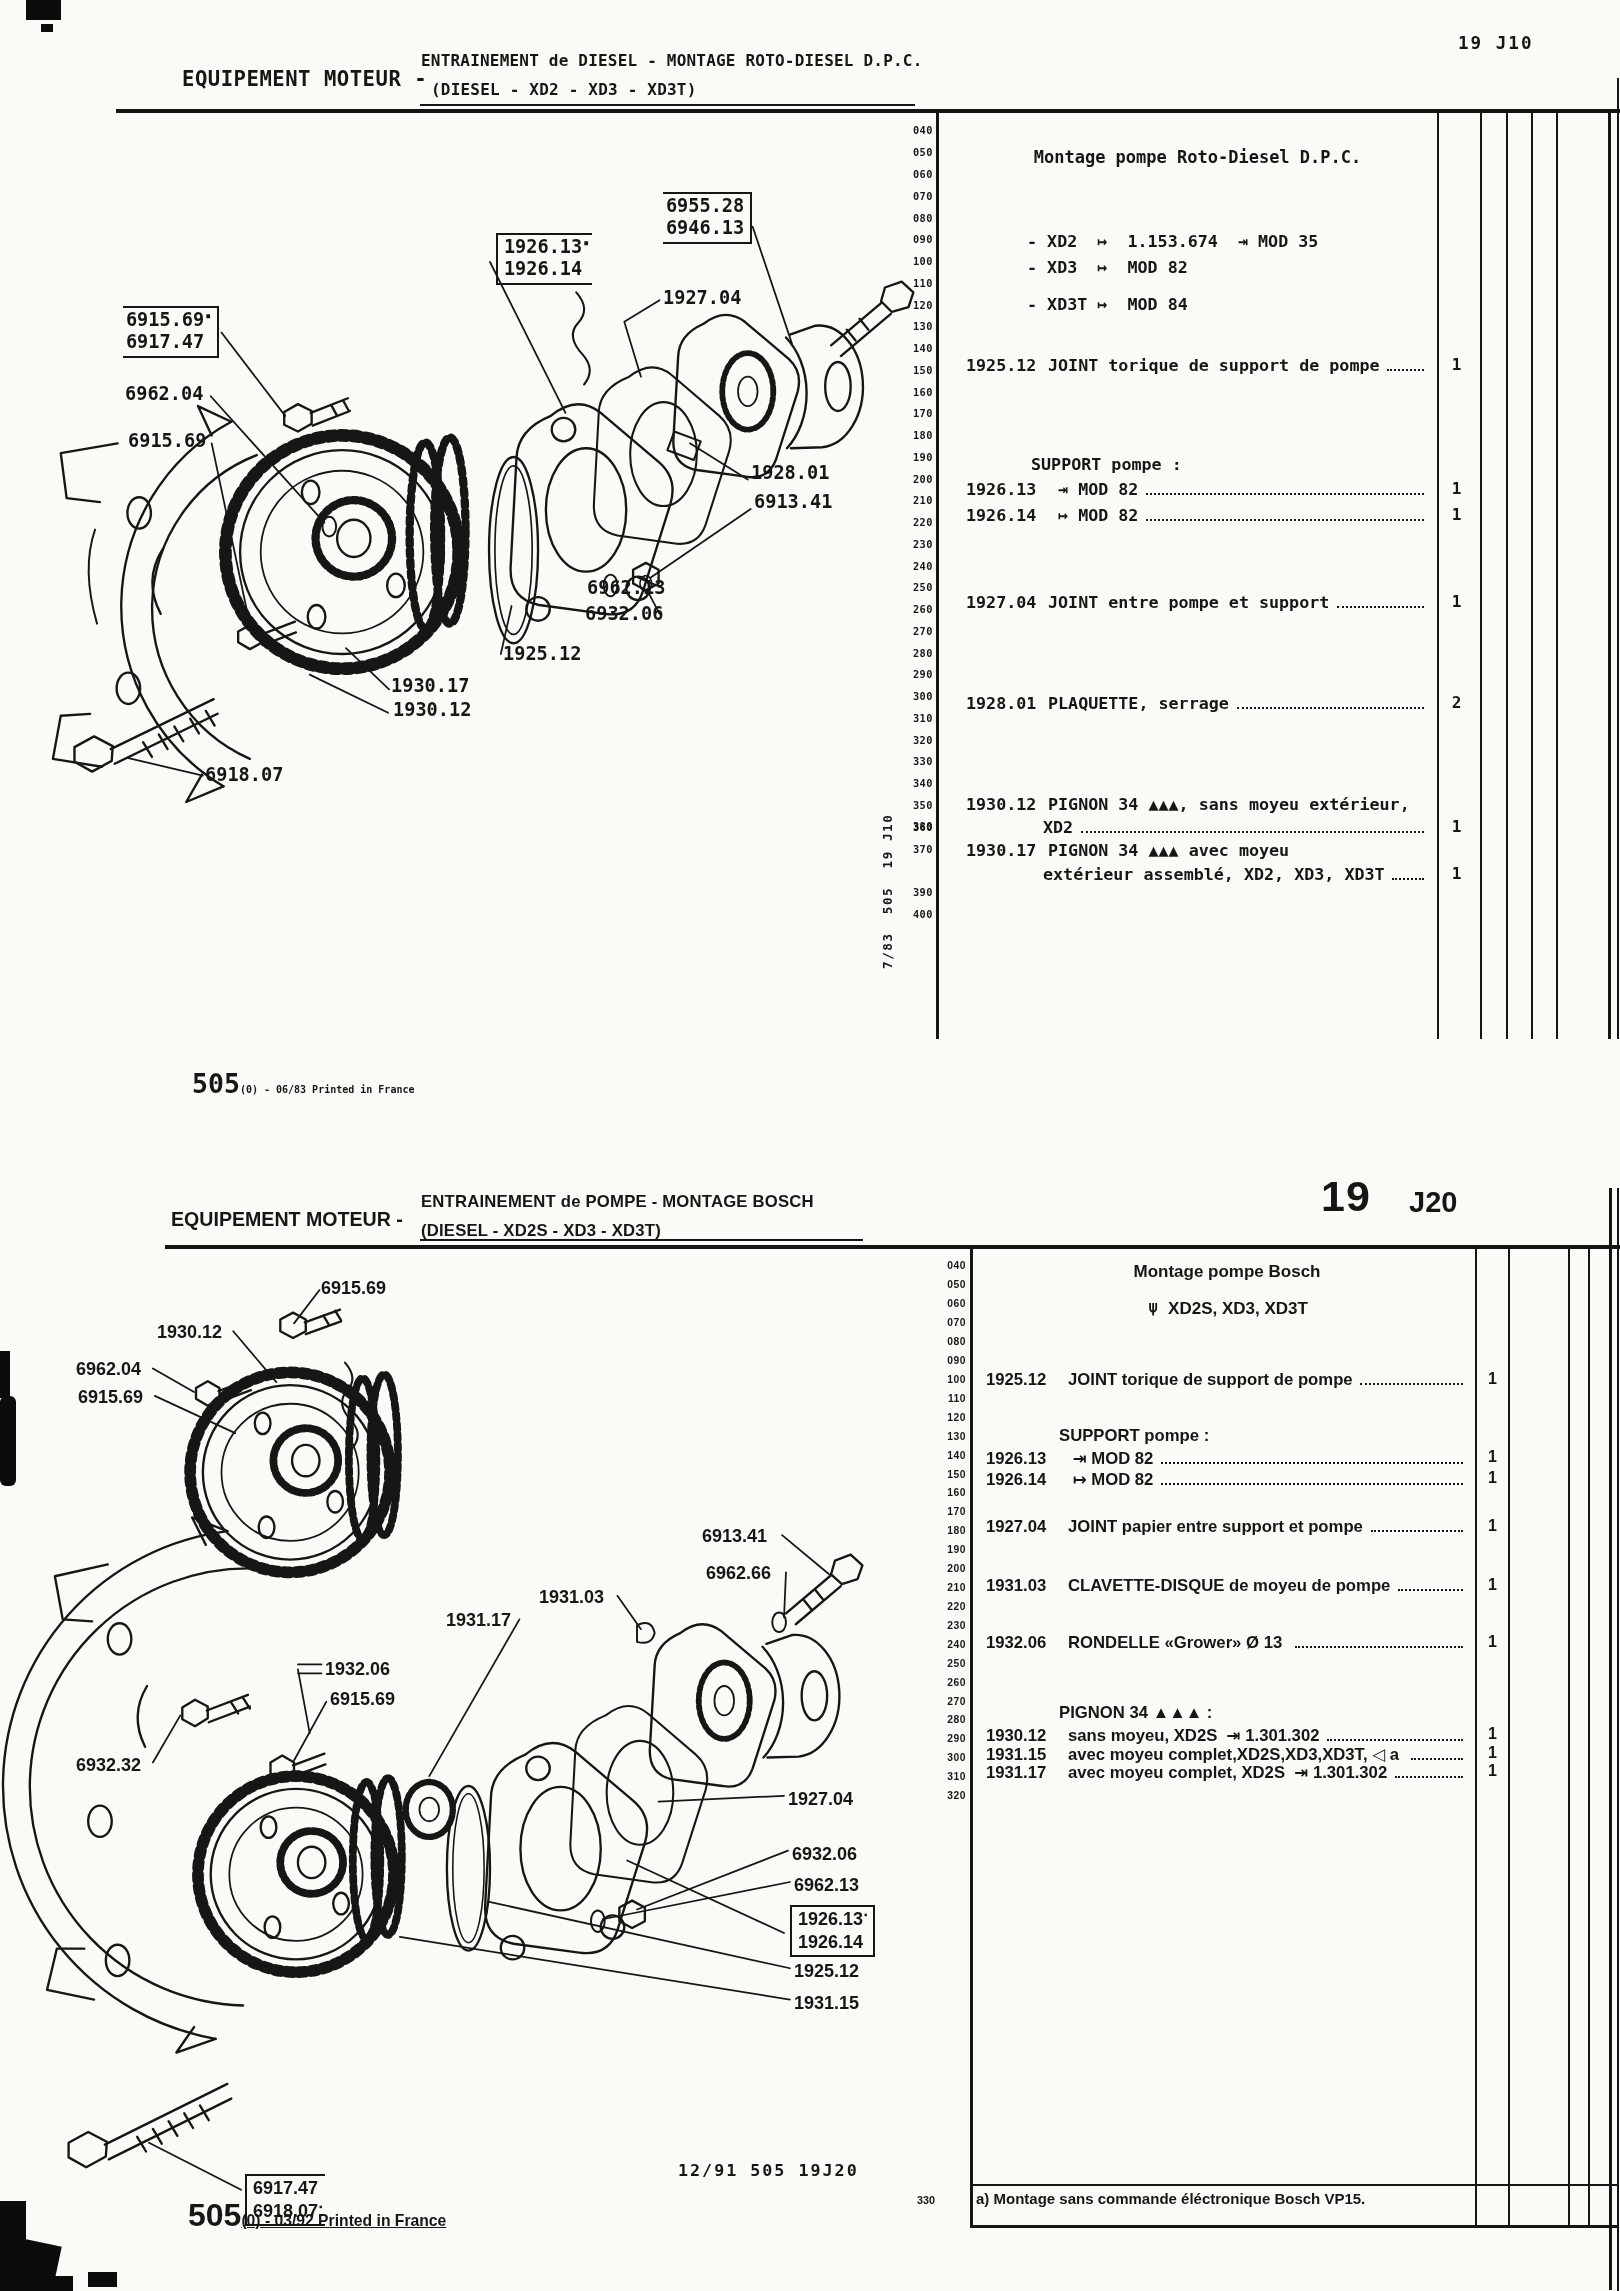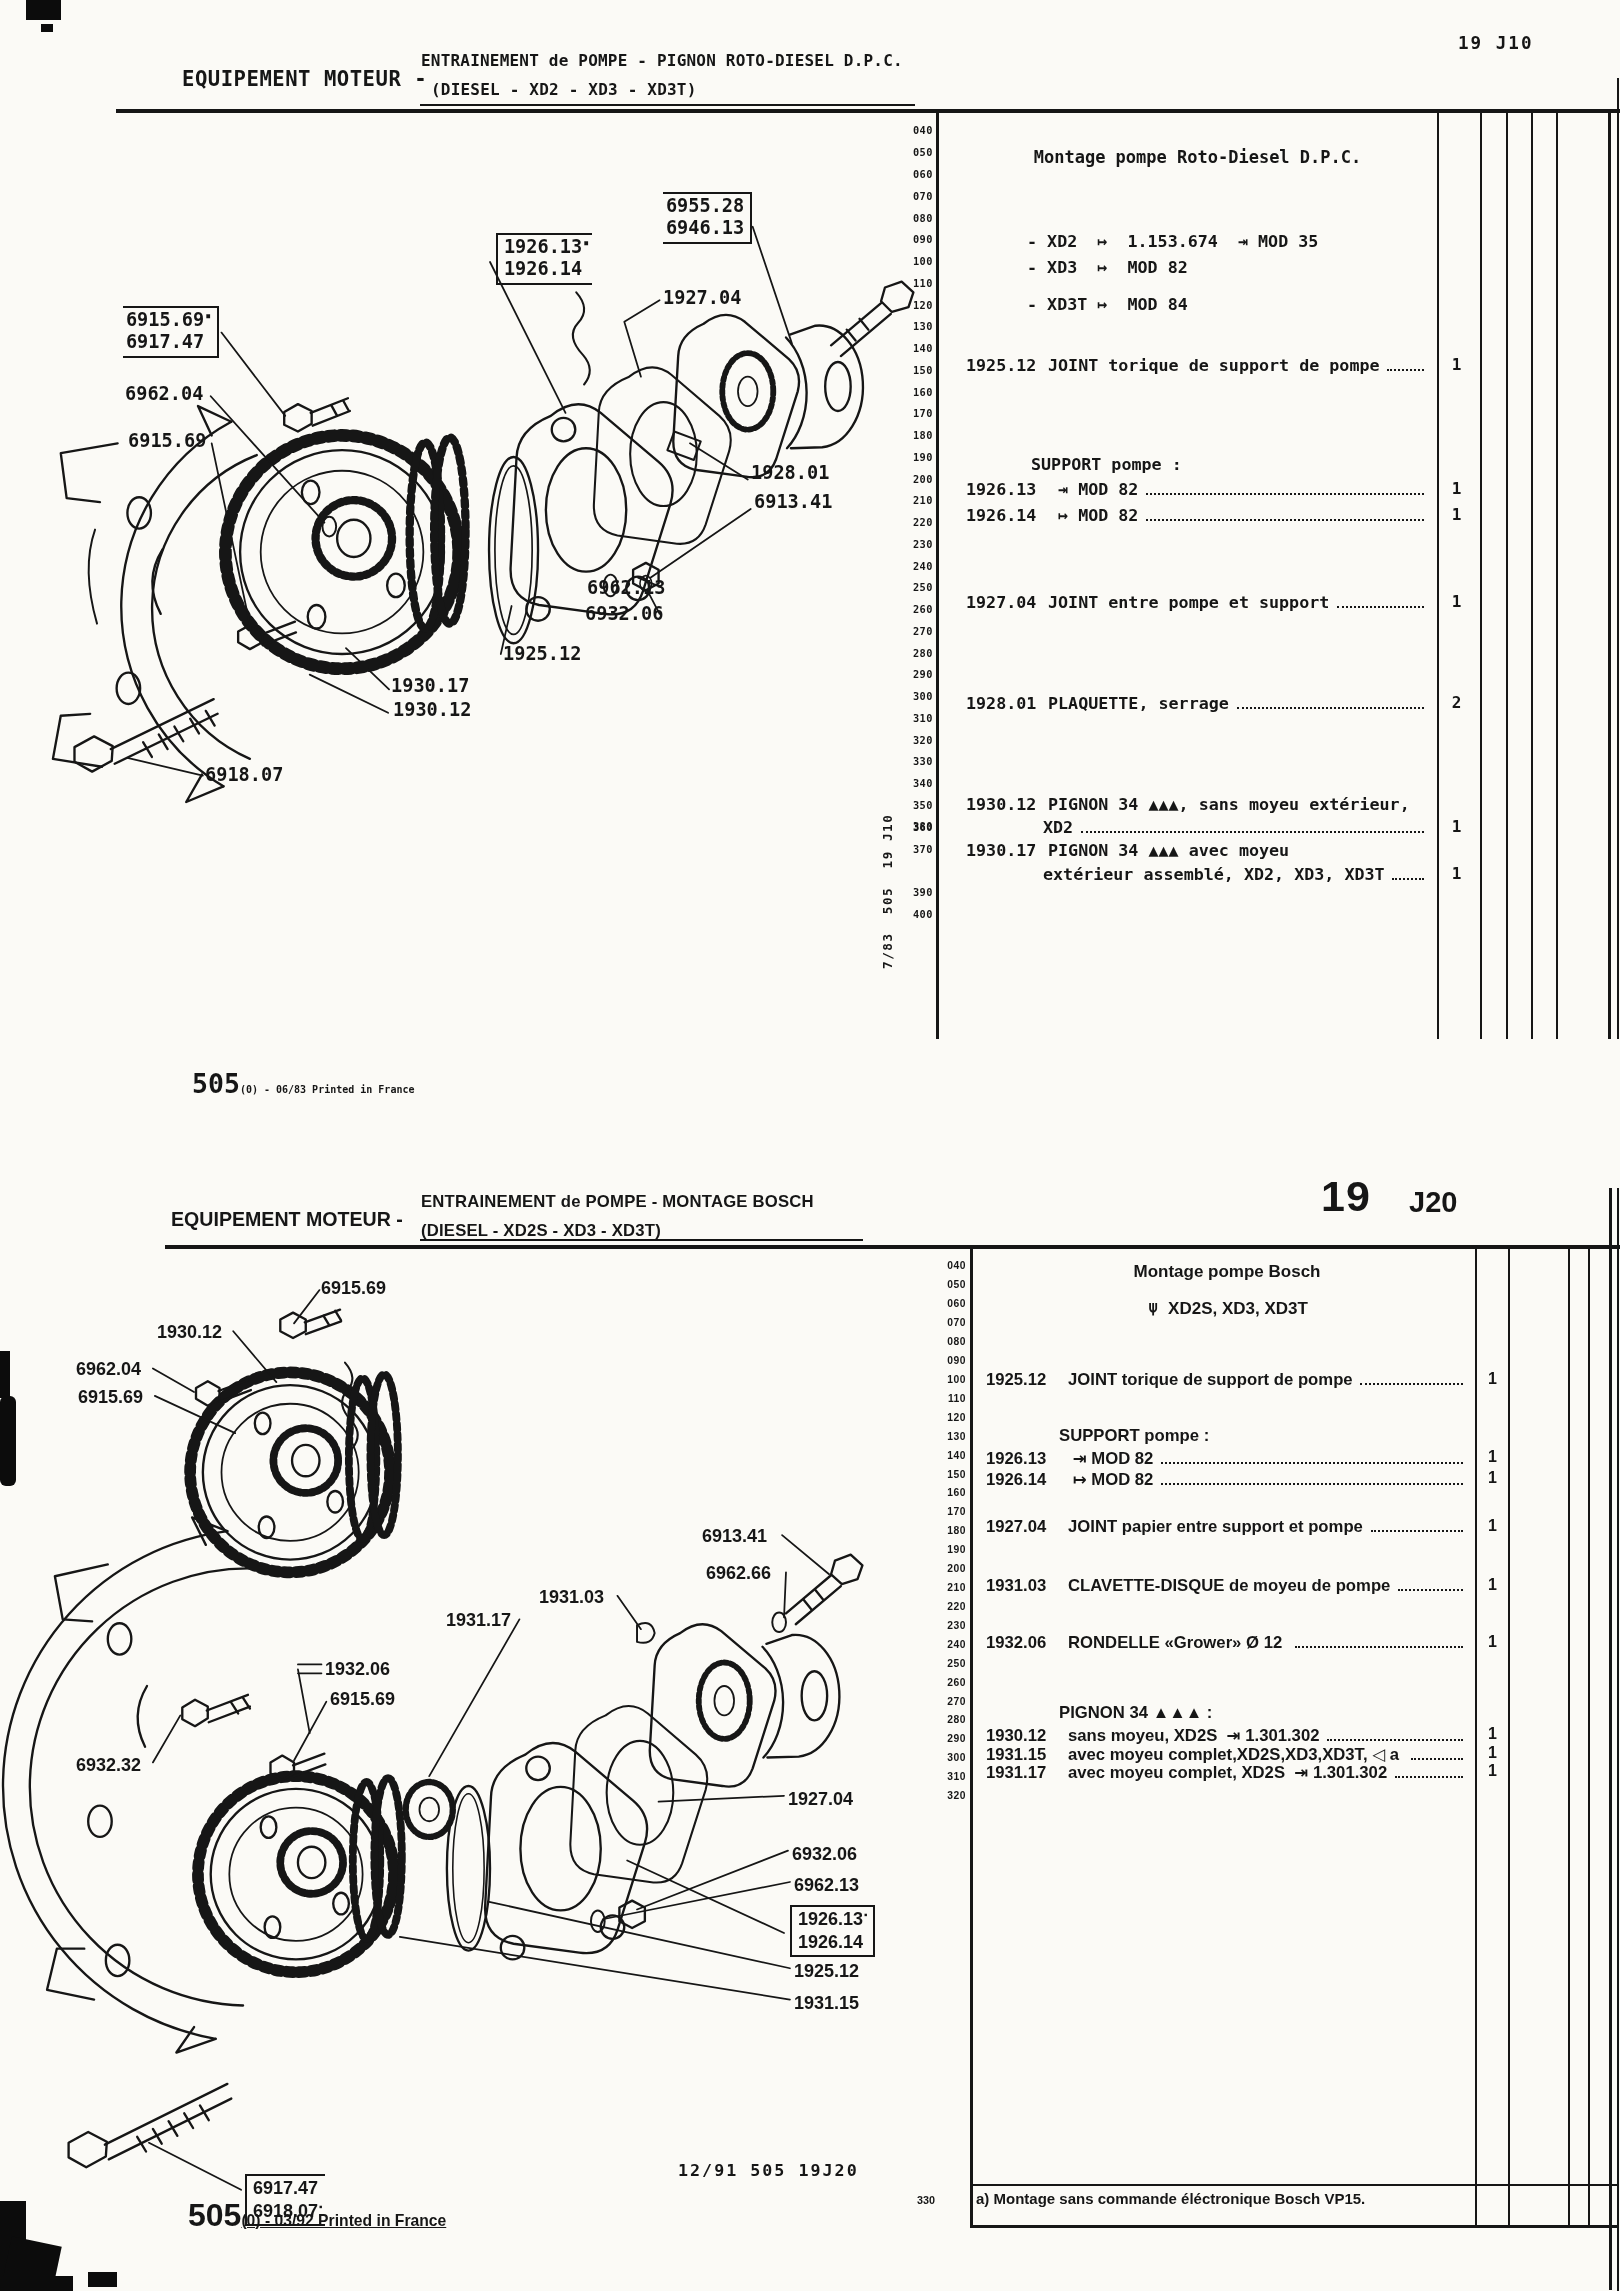--- a/index.html
+++ b/index.html
@@ -203,21 +203,21 @@
         <path d="M804 1888 L650 1948"></path>
         <path d="M806 1920 L615 1958"></path>
         <path d="M800 1972 L640 1898"></path>
         <path d="M806 2008 L498 1940"></path>
         <path d="M806 2040 L408 1976"></path>
         <path d="M246 2234 L152 2186"></path>
       </g>
     </g>
   </svg>
 
-  <div class="abs mono hdrR1" style="left:421px;top:51px">ENTRAINEMENT de POMPE - PIGNON ROTO-DIESEL D.P.C.</div>
+  <div class="abs mono hdrR1" style="left:421px;top:51px">ENTRAINEMENT de DIESEL - MONTAGE ROTO-DIESEL D.P.C.</div>
   <div class="abs mono hdrL1" style="left:182px;top:67px">EQUIPEMENT MOTEUR -</div>
   <div class="abs mono hdrR1" style="left:431px;top:80px">(DIESEL - XD2 - XD3 - XD3T)</div>
   <div class="abs mono pref1" style="left:1458px;top:33px">19 J10</div>
 
   <div class="ln" style="left:420px;top:104px;width:495px;height:2.4px"></div>
   <div class="ln" style="left:116px;top:109px;width:1504px;height:3.9px"></div>
   <div class="ln" style="left:936px;top:113px;width:2.5px;height:926px"></div>
   <div class="ln" style="left:1437px;top:113px;width:2px;height:926px"></div>
   <div class="ln" style="left:1480px;top:113px;width:2px;height:926px"></div>
   <div class="ln" style="left:1506px;top:113px;width:2px;height:926px"></div>
@@ -379,21 +379,21 @@
       <div class="qty sans" style="left: 1476px; top: 1370px; width: 33px;">1</div>
       <div class="subhead sans" style="left: 1059px; top: 1426px;">SUPPORT pompe :</div>
       <div class="row sans" style="left: 986px; top: 1448px; width: 482px;"><span class="ref" style="width: 82px;">1926.13</span><span class="txt"> ⇥ MOD 82</span><span class="leader"></span></div>
       <div class="qty sans" style="left: 1476px; top: 1448px; width: 33px;">1</div>
       <div class="row sans" style="left: 986px; top: 1469px; width: 482px;"><span class="ref" style="width: 82px;">1926.14</span><span class="txt"> ↦ MOD 82</span><span class="leader"></span></div>
       <div class="qty sans" style="left: 1476px; top: 1469px; width: 33px;">1</div>
       <div class="row sans" style="left: 986px; top: 1517px; width: 482px;"><span class="ref" style="width: 82px;">1927.04</span><span class="txt">JOINT papier entre support et pompe</span><span class="leader"></span></div>
       <div class="qty sans" style="left: 1476px; top: 1517px; width: 33px;">1</div>
       <div class="row sans" style="left: 986px; top: 1576px; width: 482px;"><span class="ref" style="width: 82px;">1931.03</span><span class="txt">CLAVETTE-DISQUE de moyeu de pompe</span><span class="leader"></span></div>
       <div class="qty sans" style="left: 1476px; top: 1576px; width: 33px;">1</div>
-      <div class="row sans" style="left: 986px; top: 1633px; width: 482px;"><span class="ref" style="width: 82px;">1932.06</span><span class="txt">RONDELLE «Grower» Ø 12 </span><span class="leader"></span></div>
+      <div class="row sans" style="left: 986px; top: 1633px; width: 482px;"><span class="ref" style="width: 82px;">1932.06</span><span class="txt">RONDELLE «Grower» Ø 13 </span><span class="leader"></span></div>
       <div class="qty sans" style="left: 1476px; top: 1633px; width: 33px;">1</div>
       <div class="subhead sans" style="left: 1059px; top: 1703px;">PIGNON 34 ▲▲▲ :</div>
       <div class="row sans" style="left: 986px; top: 1725px; width: 482px;"><span class="ref" style="width: 82px;">1930.12</span><span class="txt">sans moyeu, XD2S  ⇥ 1.301.302</span><span class="leader"></span></div>
       <div class="qty sans" style="left: 1476px; top: 1725px; width: 33px;">1</div>
       <div class="row sans" style="left: 986px; top: 1744px; width: 482px;"><span class="ref" style="width: 82px;">1931.15</span><span class="txt">avec moyeu complet,XD2S,XD3,XD3T, ◁ a </span><span class="leader"></span></div>
       <div class="qty sans" style="left: 1476px; top: 1744px; width: 33px;">1</div>
       <div class="row sans" style="left: 986px; top: 1762px; width: 482px;"><span class="ref" style="width: 82px;">1931.17</span><span class="txt">avec moyeu complet, XD2S  ⇥ 1.301.302</span><span class="leader"></span></div>
       <div class="qty sans" style="left: 1476px; top: 1762px; width: 33px;">1</div>
       <div class="dlabel sans" style="left: 321px; top: 1277px;"><div>6915.69</div></div>
       <div class="dlabel sans" style="left: 157px; top: 1321px;"><div>1930.12</div></div>

